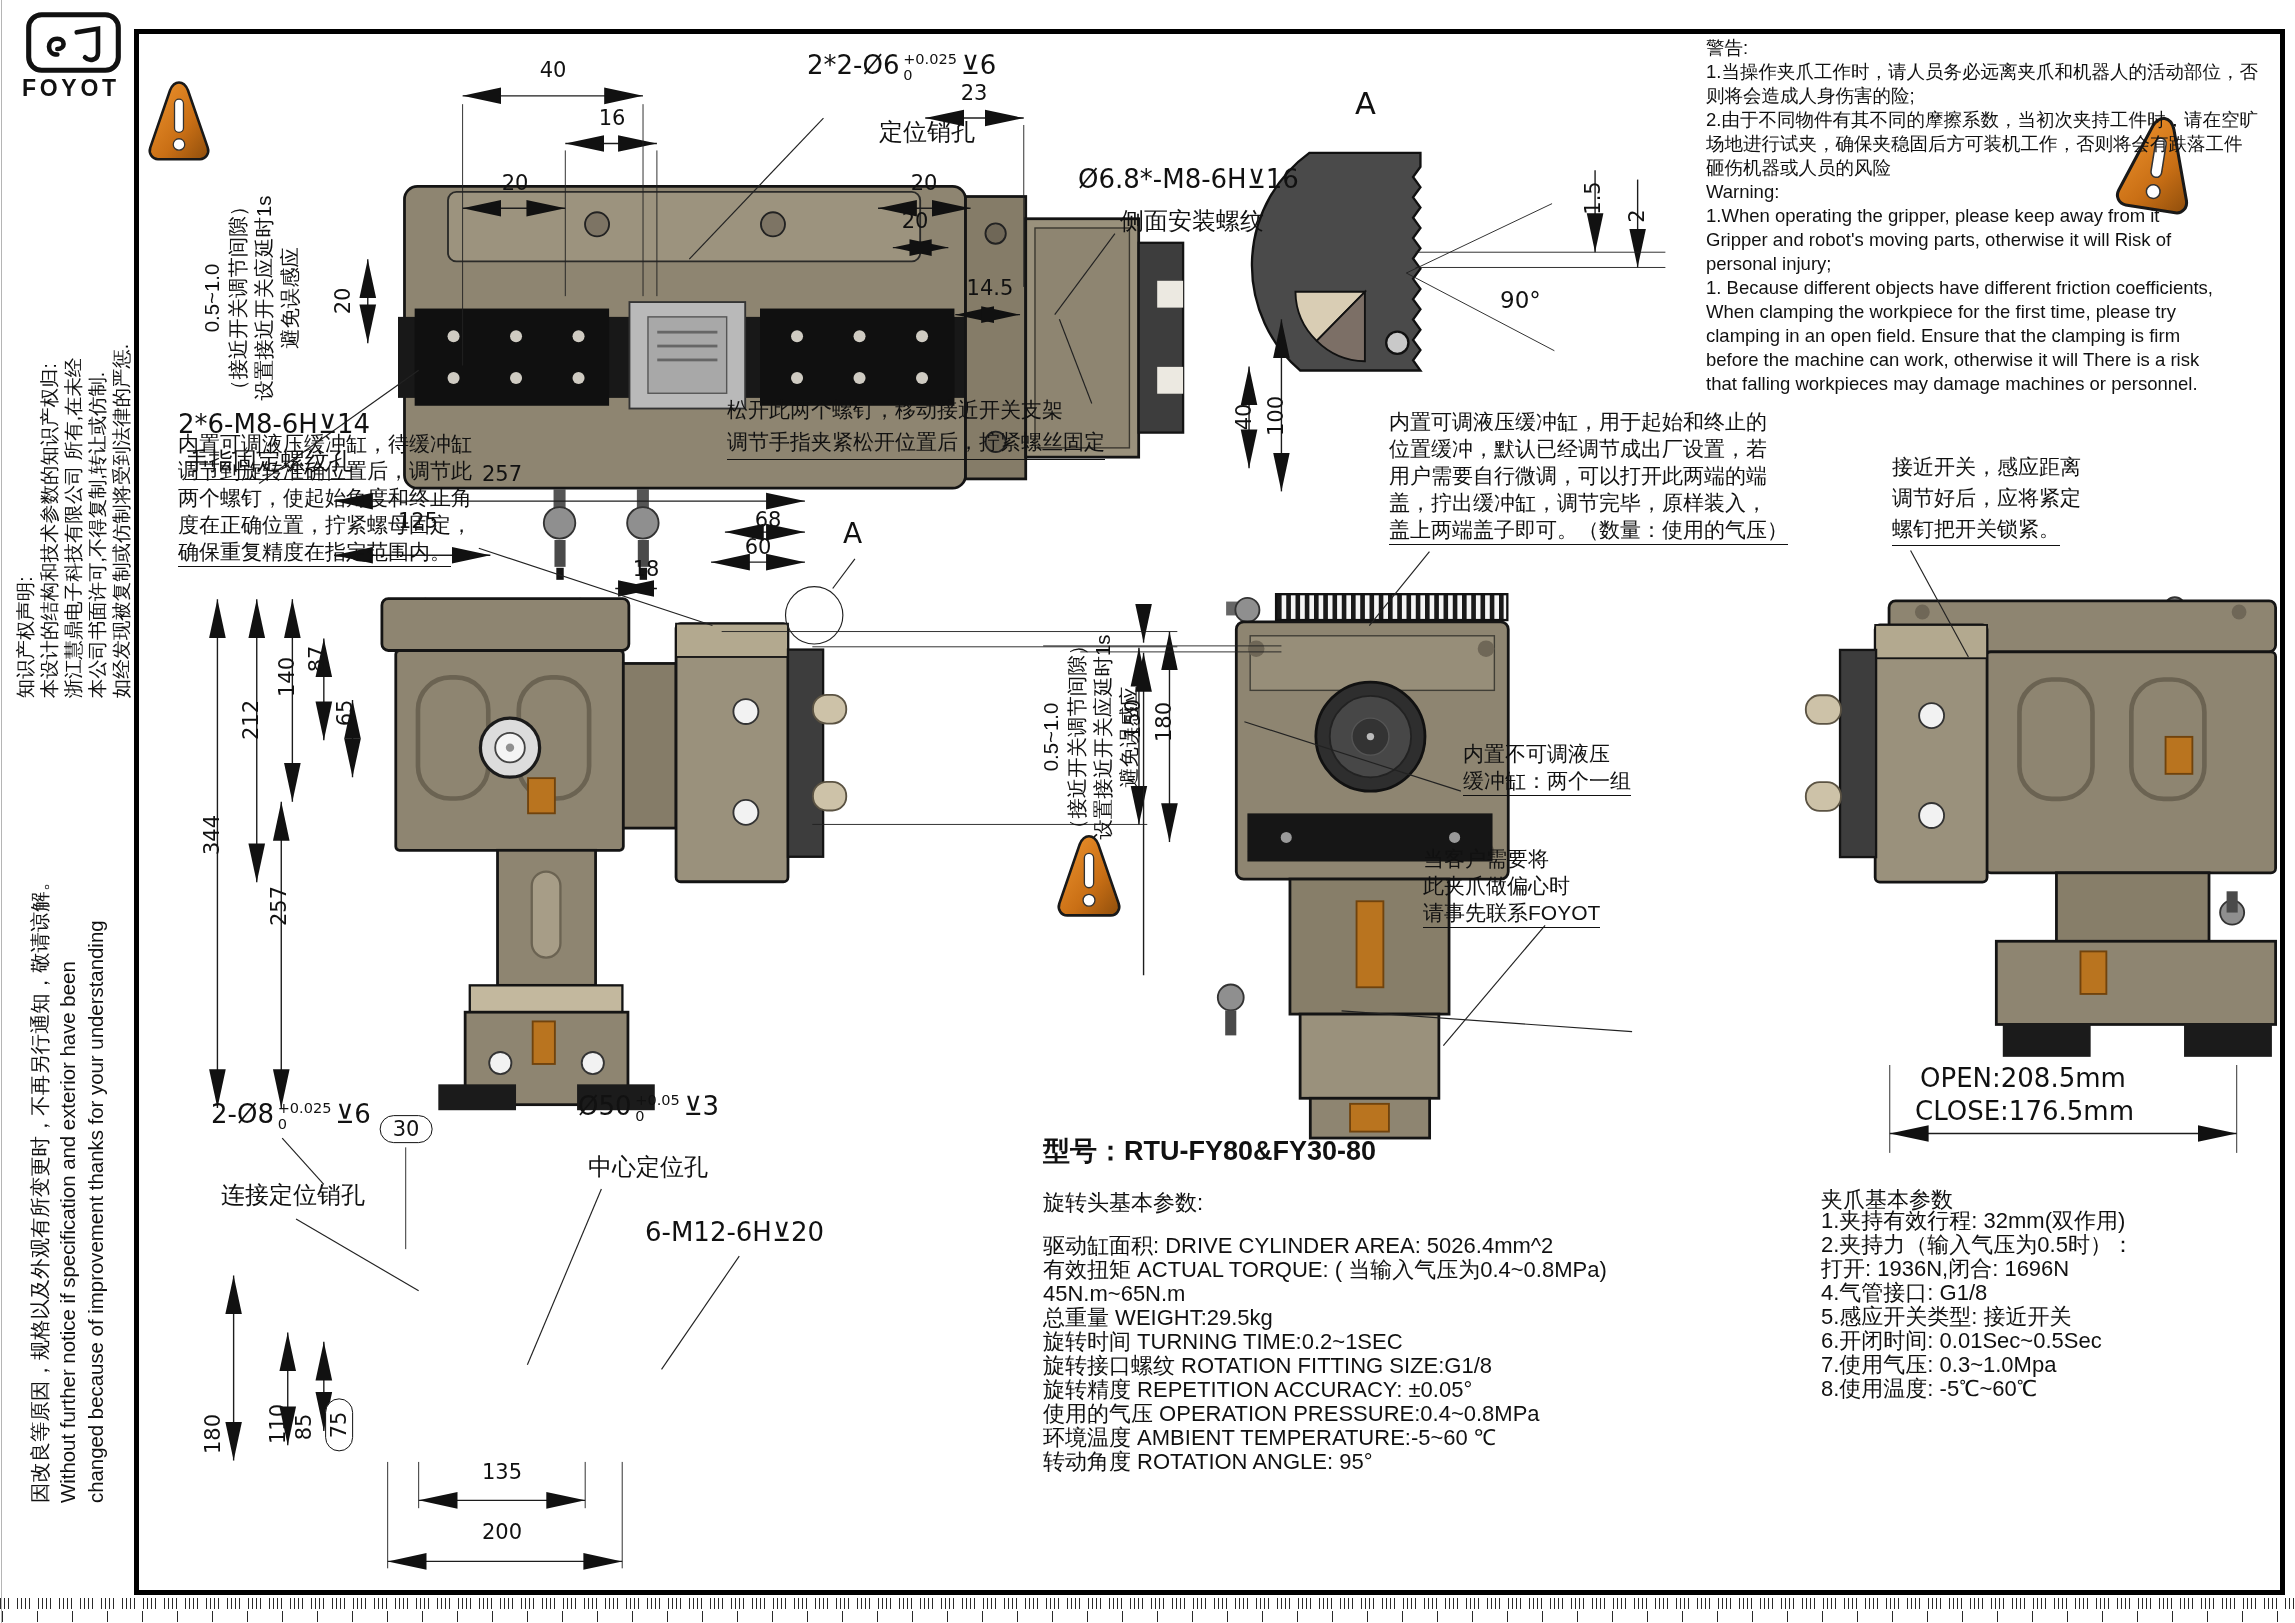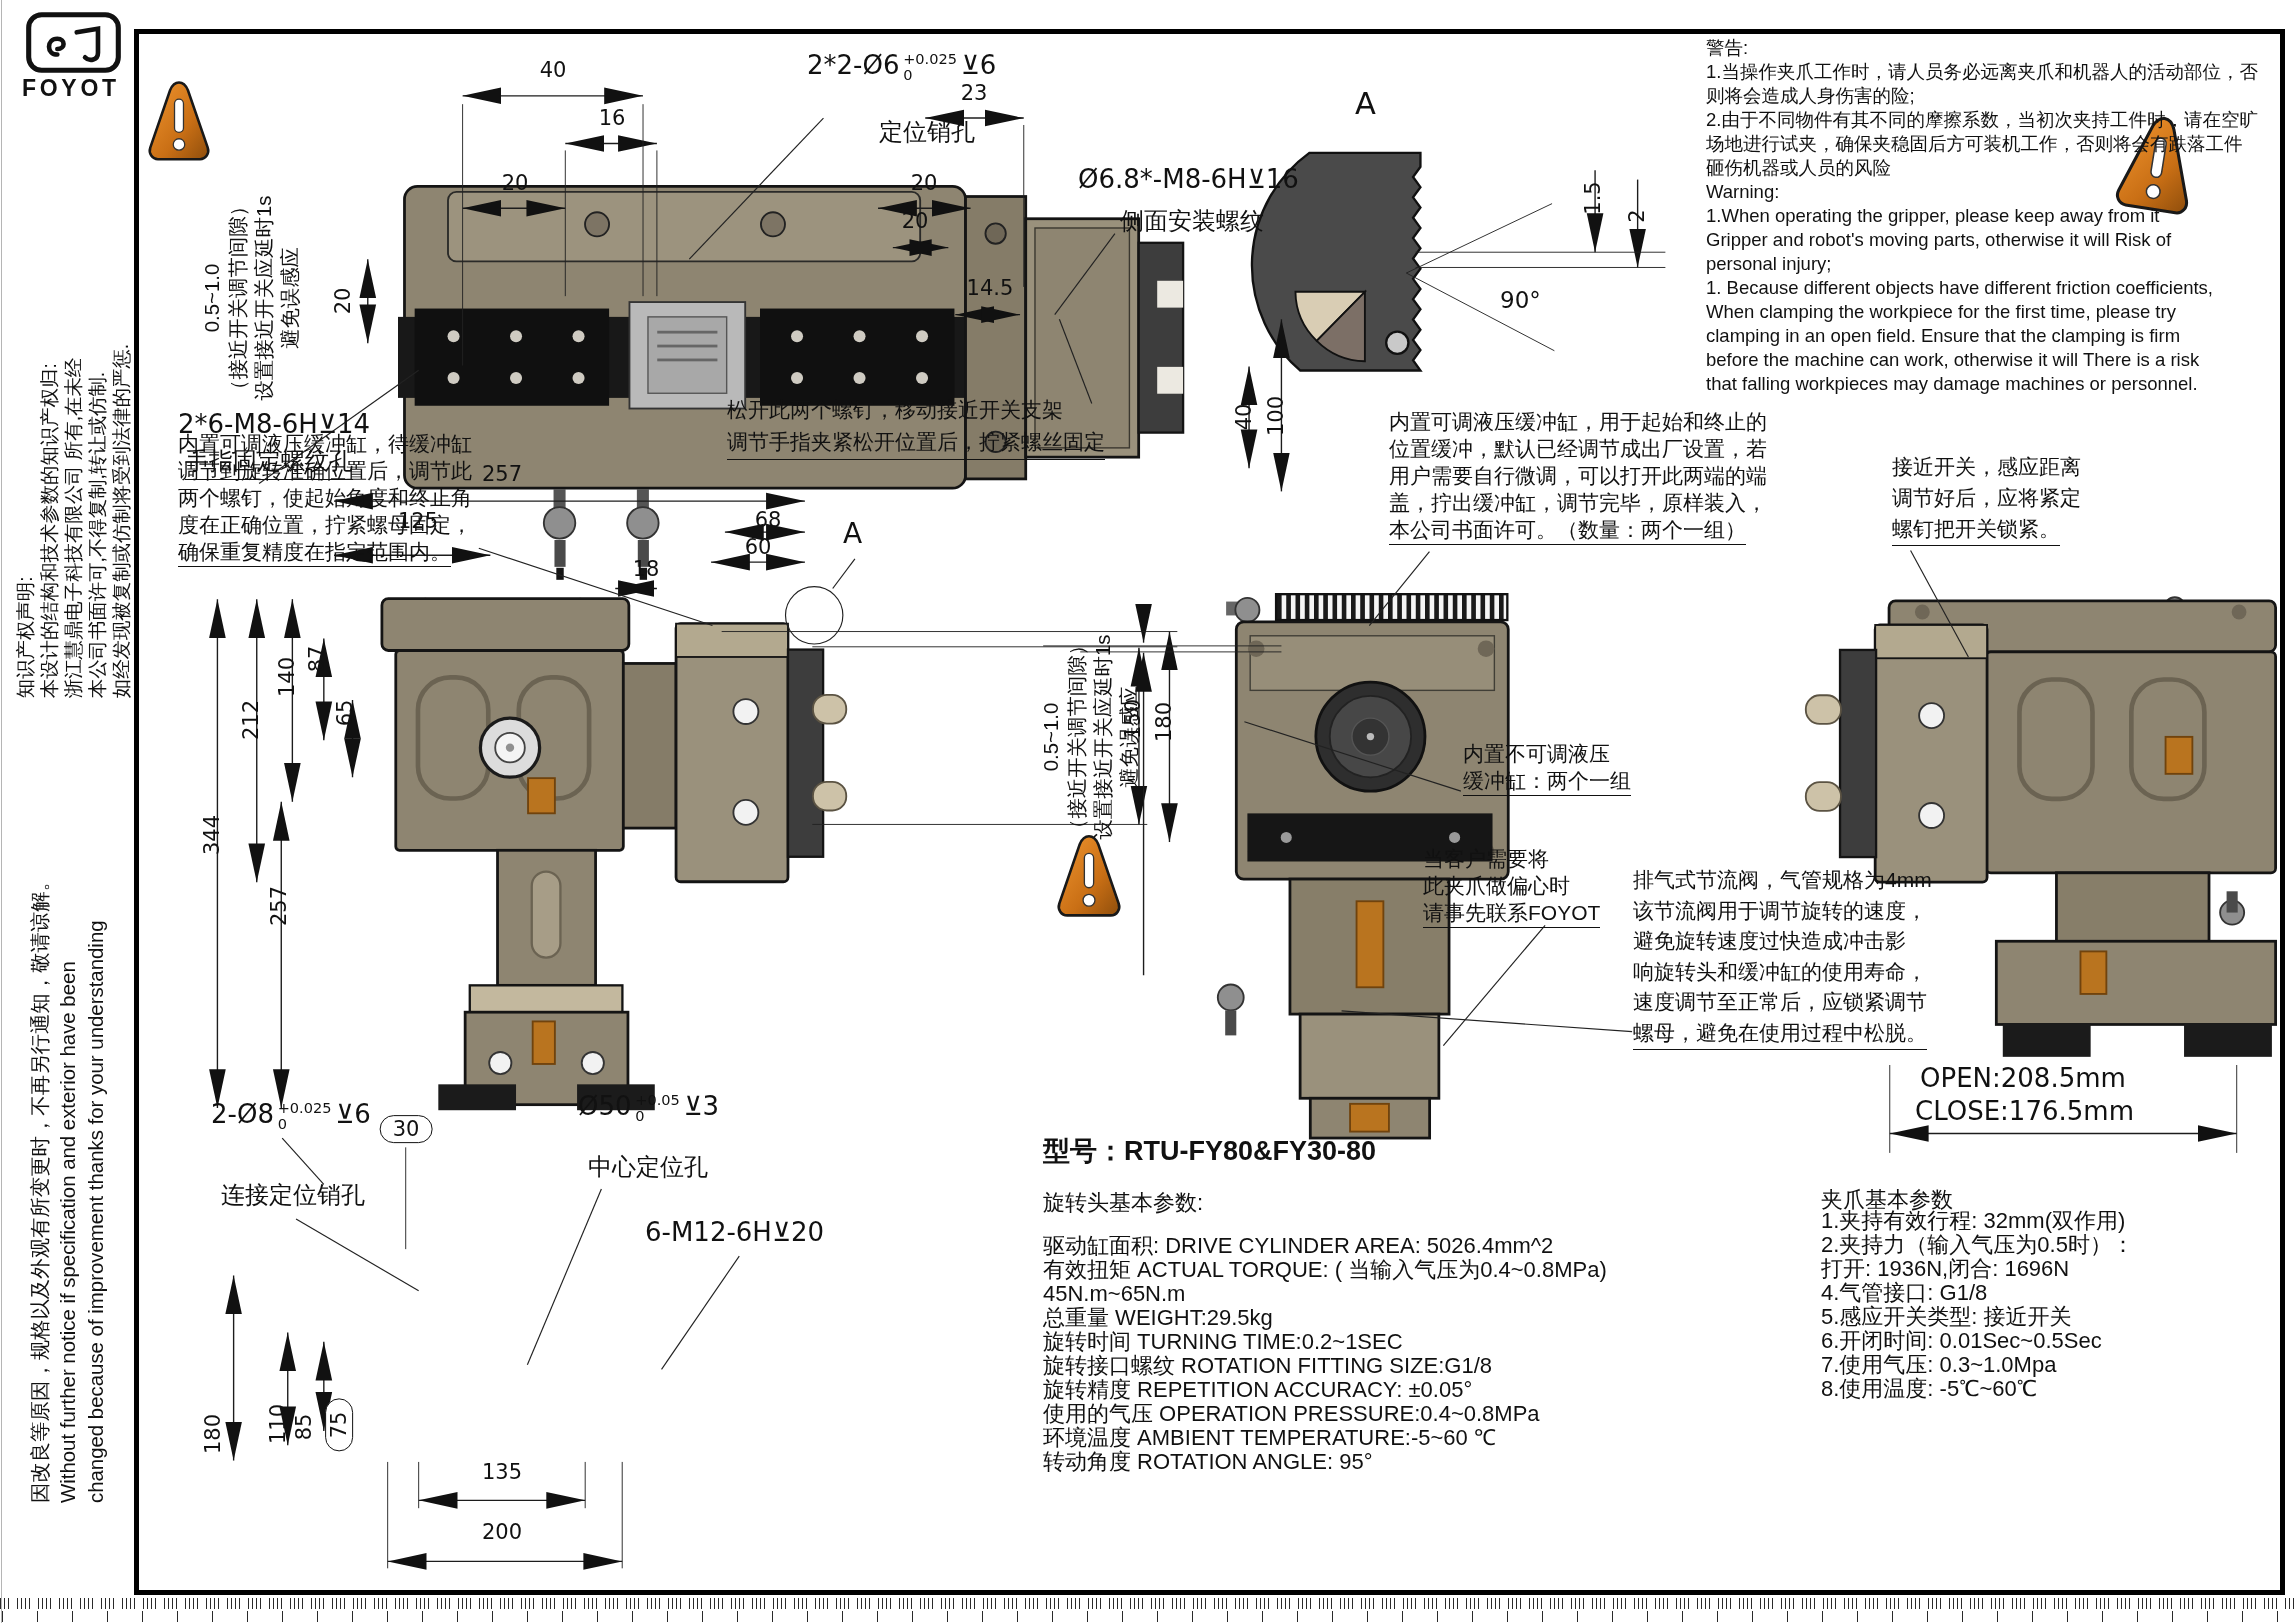--- a/index.html
+++ b/index.html
@@ -448,51 +448,41 @@
         <span>松开此两个螺钉，移动接近开关支架</span>
         <span>调节手指夹紧松开位置后，拧紧螺丝固定</span>
       </div>
   </div>
   <div class="note uline" style="left:1389px;top:408px">
     <div>
         <span>内置可调液压缓冲缸，用于起始和终止的</span>
         <span>位置缓冲，默认已经调节成出厂设置，若</span>
         <span>用户需要自行微调，可以打开此两端的端</span>
         <span>盖，拧出缓冲缸，调节完毕，原样装入，</span>
-        <span>本公司书面许可。（数量：两个一组）</span>
+        <span>盖上两端盖子即可。（数量：使用的气压）</span>
       </div>
   </div>
   <div class="note uline" style="left:1892px;top:451px;line-height:31px;font-size:21px">
     <div>
         <span>接近开关，感应距离</span>
         <span>调节好后，应将紧定</span>
         <span>螺钉把开关锁紧。</span>
       </div>
   </div>
   <div class="note uline" style="left:1463px;top:740px;font-size:21px">
     <div>
         <span>内置不可调液压</span>
         <span>缓冲缸：两个一组</span>
       </div>
   </div>
   <div class="note uline" style="left:1423px;top:845px;font-size:21px">
     <div>
         <span>当客户需要将</span>
         <span>此夹爪做偏心时</span>
         <span>请事先联系FOYOT</span>
-      </div>
-  </div>
-  <div class="note uline" style="left:1633px;top:865px;line-height:30.5px;font-size:21px">
-    <div>
-        <span>排气式节流阀，气管规格为4mm</span>
-        <span>该节流阀用于调节旋转的速度，</span>
-        <span>避免旋转速度过快造成冲击影</span>
-        <span>响旋转头和缓冲缸的使用寿命，</span>
-        <span>速度调节至正常后，应锁紧调节</span>
-        <span>螺母，避免在使用过程中松脱。</span>
       </div>
   </div>
 
   <div class="title" style="left:1043px;top:1133px">型号：RTU-FY80&amp;FY30-80</div>
 
   <div class="spec" style="left:1043px;top:1188px">旋转头基本参数:</div>
   <div class="speclist" style="left:1043px;top:1234px">
     <div>
         <span>驱动缸面积: DRIVE CYLINDER AREA: 5026.4mm^2</span>
         <span>有效扭矩 ACTUAL TORQUE: ( 当输入气压为0.4~0.8MPa)</span>

